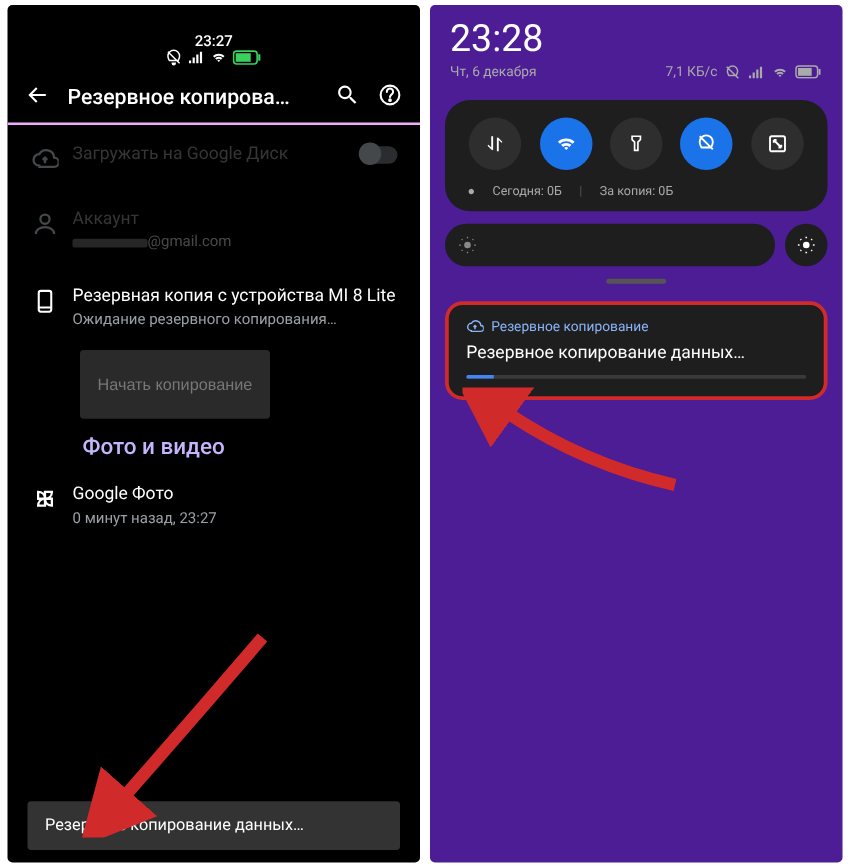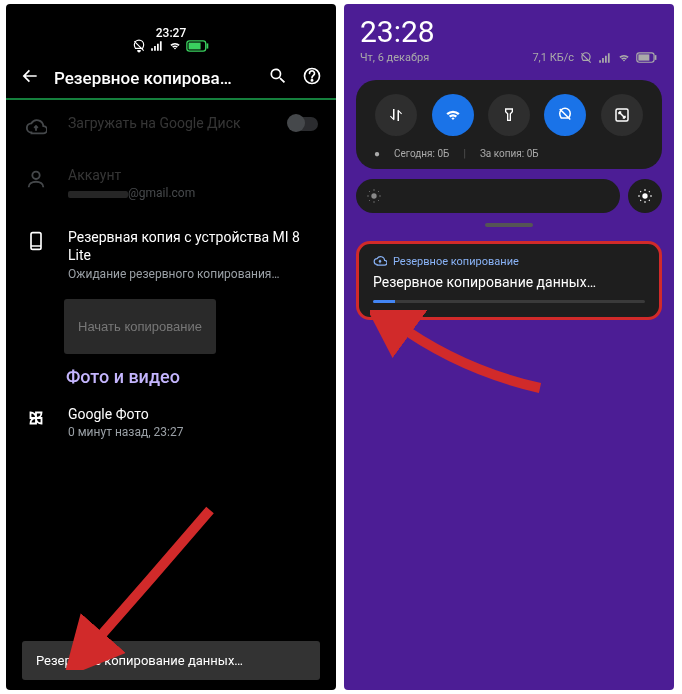--- a/index.html
+++ b/index.html
@@ -23,28 +23,28 @@
     display: flex; justify-content: space-between; align-items: center;
     padding: 22px 14px 4px; font-size: 12px; font-weight: 500; flex-direction: column;
   }
   .statusbar .icons { display: flex; gap: 4px; align-items: center; }
   .ico { width: 14px; height: 12px; display: inline-flex; align-items: center; justify-content: center; }
 
   
   .header {
     display: flex; align-items: center; gap: 14px;
     padding: 10px 14px 8px;
-    border-bottom: 2px solid #15803d;
+    border-bottom: 2px solid #f0abfc;
   }
   .header .title { flex: 1; font-size: 17px; font-weight: 500; white-space: nowrap; overflow: hidden; text-overflow: ellipsis; }
   .arrow-back svg, .search-ic svg, .help-ic svg { width: 20px; height: 20px; }
 
   
   .row {
-    display: flex; gap: 20px; align-items: flex-start;
+    display: flex; gap: 10px; align-items: flex-start;
     padding: 14px 18px;
   }
   .row .ric { width: 24px; display: flex; justify-content: center; padding-top: 2px; }
   .row .rtxt { flex: 1; }
   .row .rtitle { font-size: 14px; line-height: 1.3; }
   .row .rsub { font-size: 12px; color: #9aa0a6; margin-top: 2px; }
   .toggle {
     width: 30px; height: 14px; background: #5f6368; border-radius: 8px; position: relative; margin-top: 3px;
   }
   .toggle::after {

